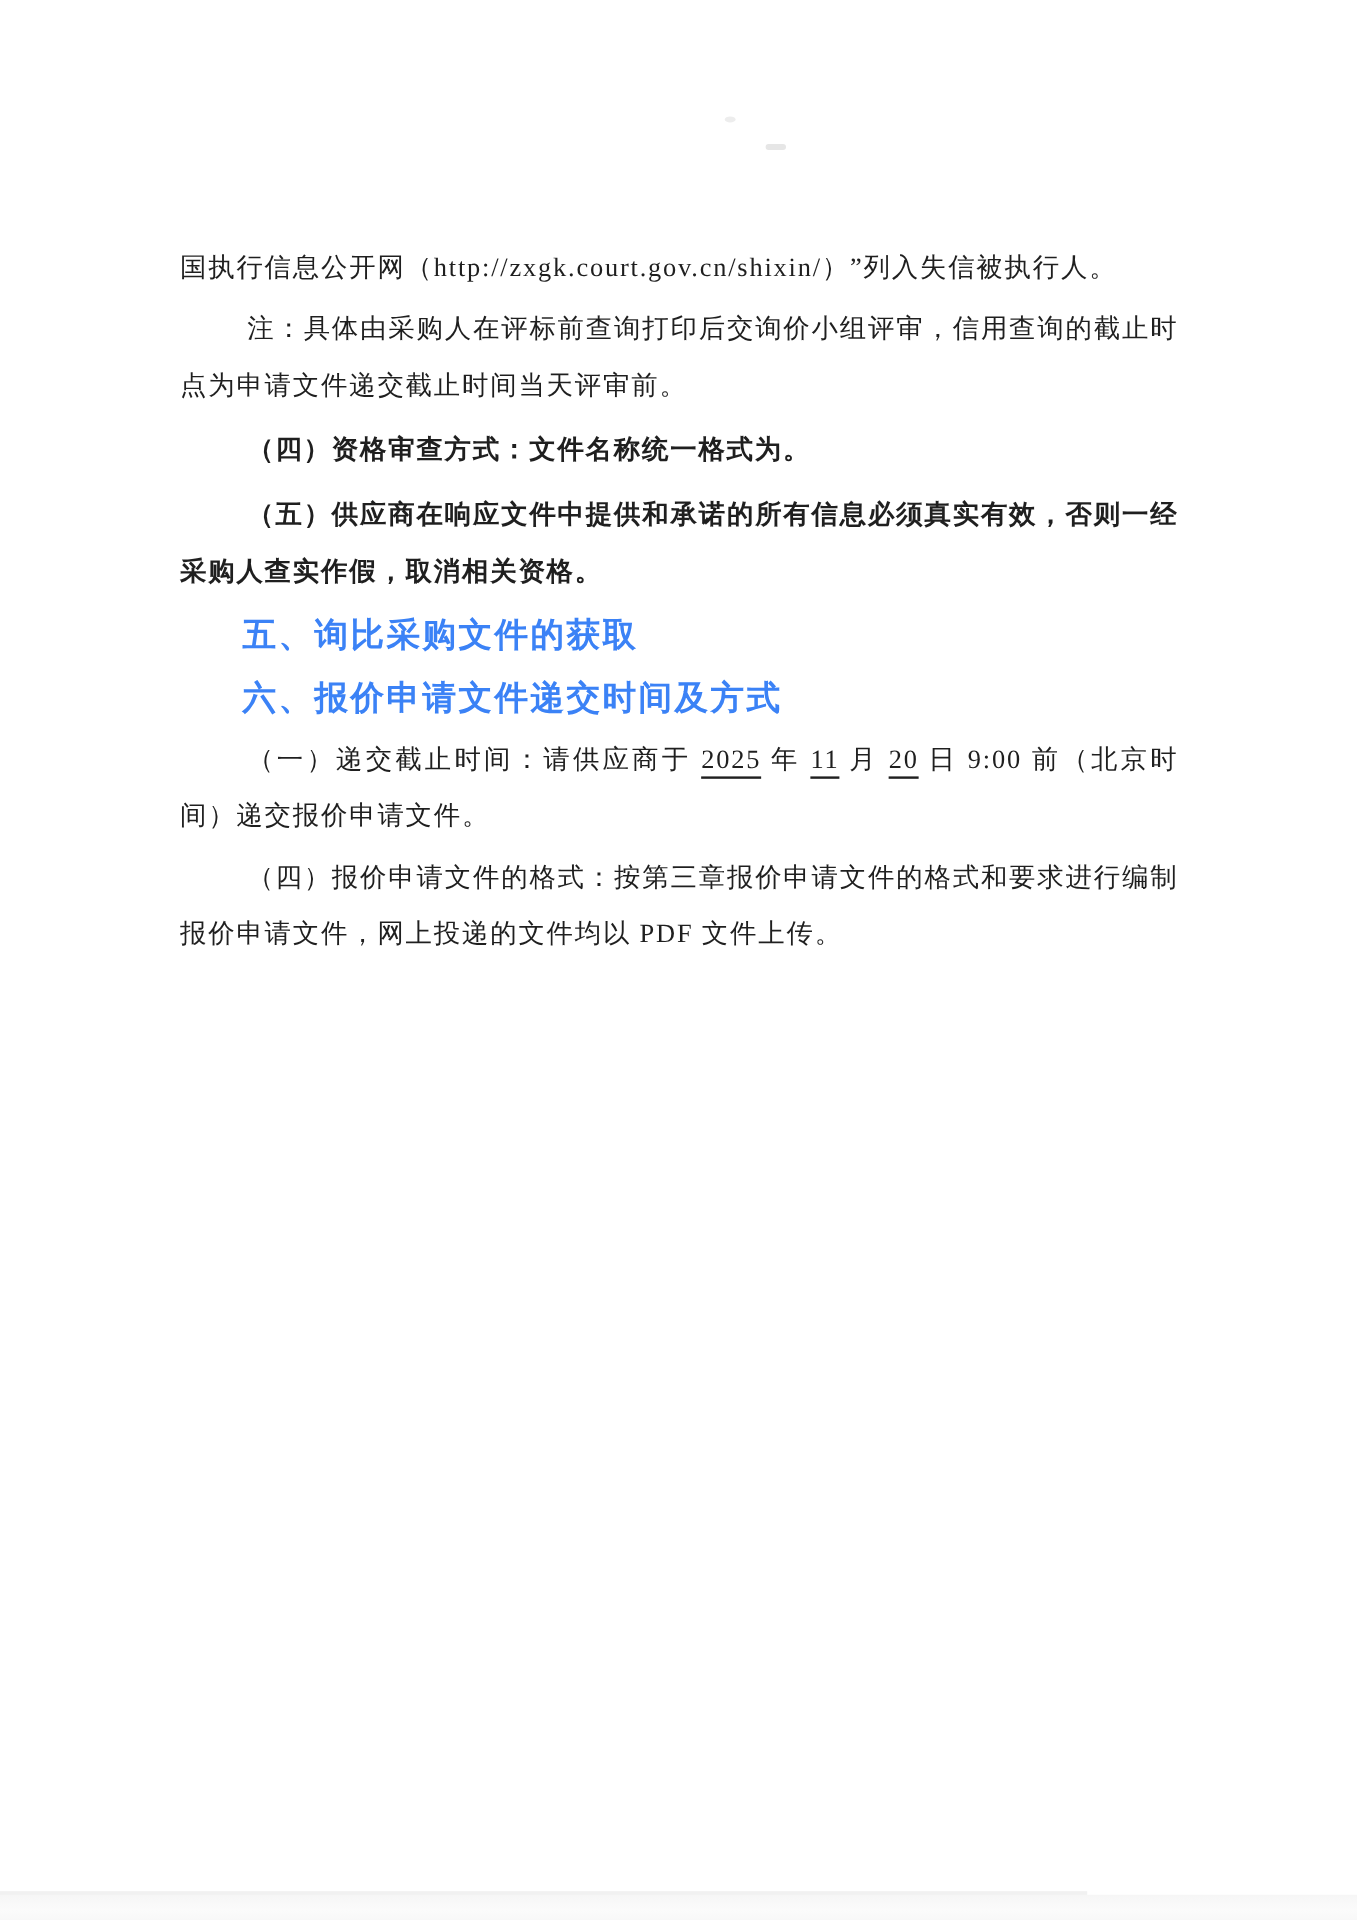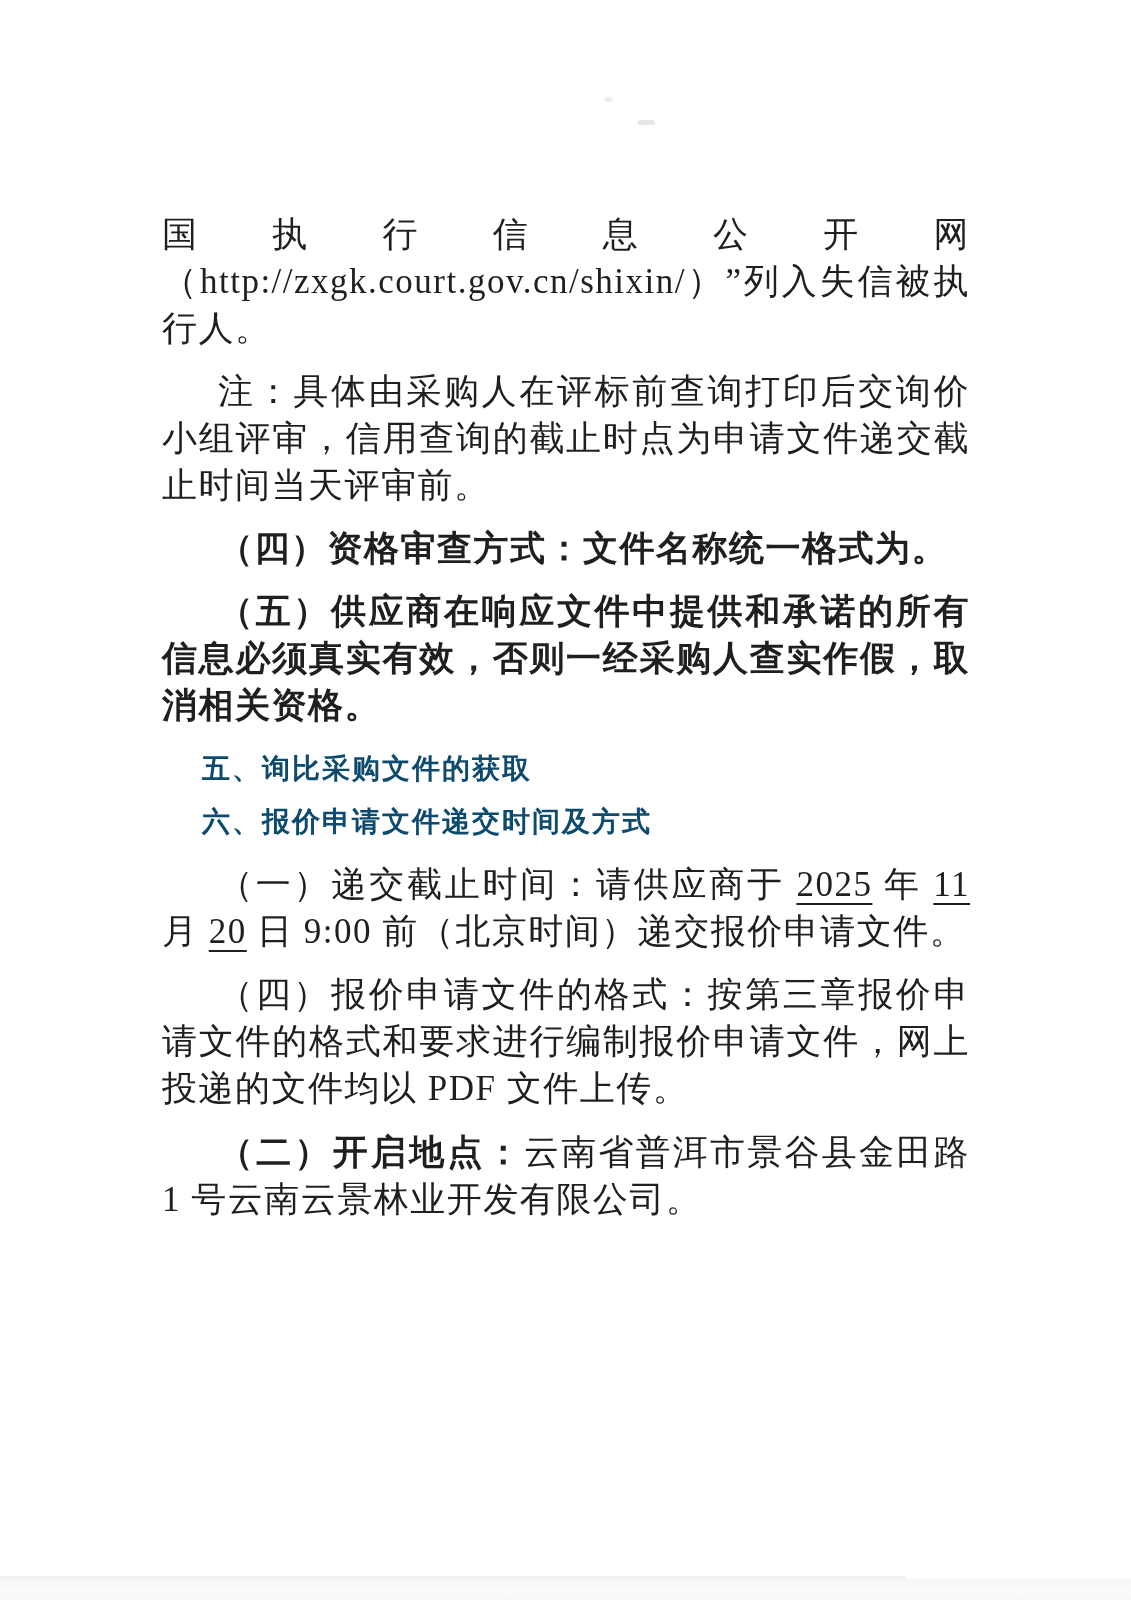--- a/index.html
+++ b/index.html
@@ -12,38 +12,38 @@
     font-family: "Liberation Serif", "DejaVu Serif", serif;
   }
   .content {
     position: absolute;
     left: 146px;
     top: 195px;
     width: 840px;
     color: #1f1f1f;
   }
   .body {
-    margin: 16px;
-    font-size: 35px;
+    margin: 4px;
+    font-size: 22px;
     line-height: 47px;
     letter-spacing: 1.5px;
     text-align: justify;
     font-family: "Liberation Serif", "DejaVu Serif", serif;
   }
   .indent { text-indent: 56px; }
   .bold { font-weight: 700; }
   .mt-sm { margin-top: 7px; }
   .heading {
     margin: 6px 0 2px 0;
     font-size: 28px;
     line-height: 47px;
     font-weight: 700;
     letter-spacing: 2px;
     text-indent: 56px;
-    color: #0c4a6e;
+    color: #3b82f6;
     font-family: Liberation Sans, sans-serif;
   }
   .u {
     text-decoration: underline;
     text-underline-offset: 7px;
     text-decoration-thickness: 2px;
   }
   .tall { line-height: 63px; margin-top: 2px; margin-bottom: -6px; }
   .pull-up { margin-top: -4px; }
   .blabel {
@@ -88,20 +88,19 @@
     <h2 class="heading">六、报价申请文件递交时间及方式</h2>
 
     <p class="body indent"><span>（一）递交截止时间：请供应商于 </span><span class="u">2025</span><span> 年 </span><span class="u">11</span><span> 月 </span><span class="u">20</span><span> 日 9:00 前（北京时间）递交报价申请文件。</span></p>
 
 
 
     <p class="body indent">（四）报价申请文件的格式：按第三章报价申请文件的格式和要求进行编制报价申请文件，网上投递的文件均以 PDF 文件上传。</p>
 
 
 
-    <p class="body indent"><span class="blabel">（二）开启地点：</span><span>云南省普洱市景谷县金田路 1 号云南云景林业开发有限公司。</span></p>
 
   </div>
 
   <div class="edge-streak"></div>
   <div class="bottom-band"></div>
 
 </div>
 
 </body></html>

